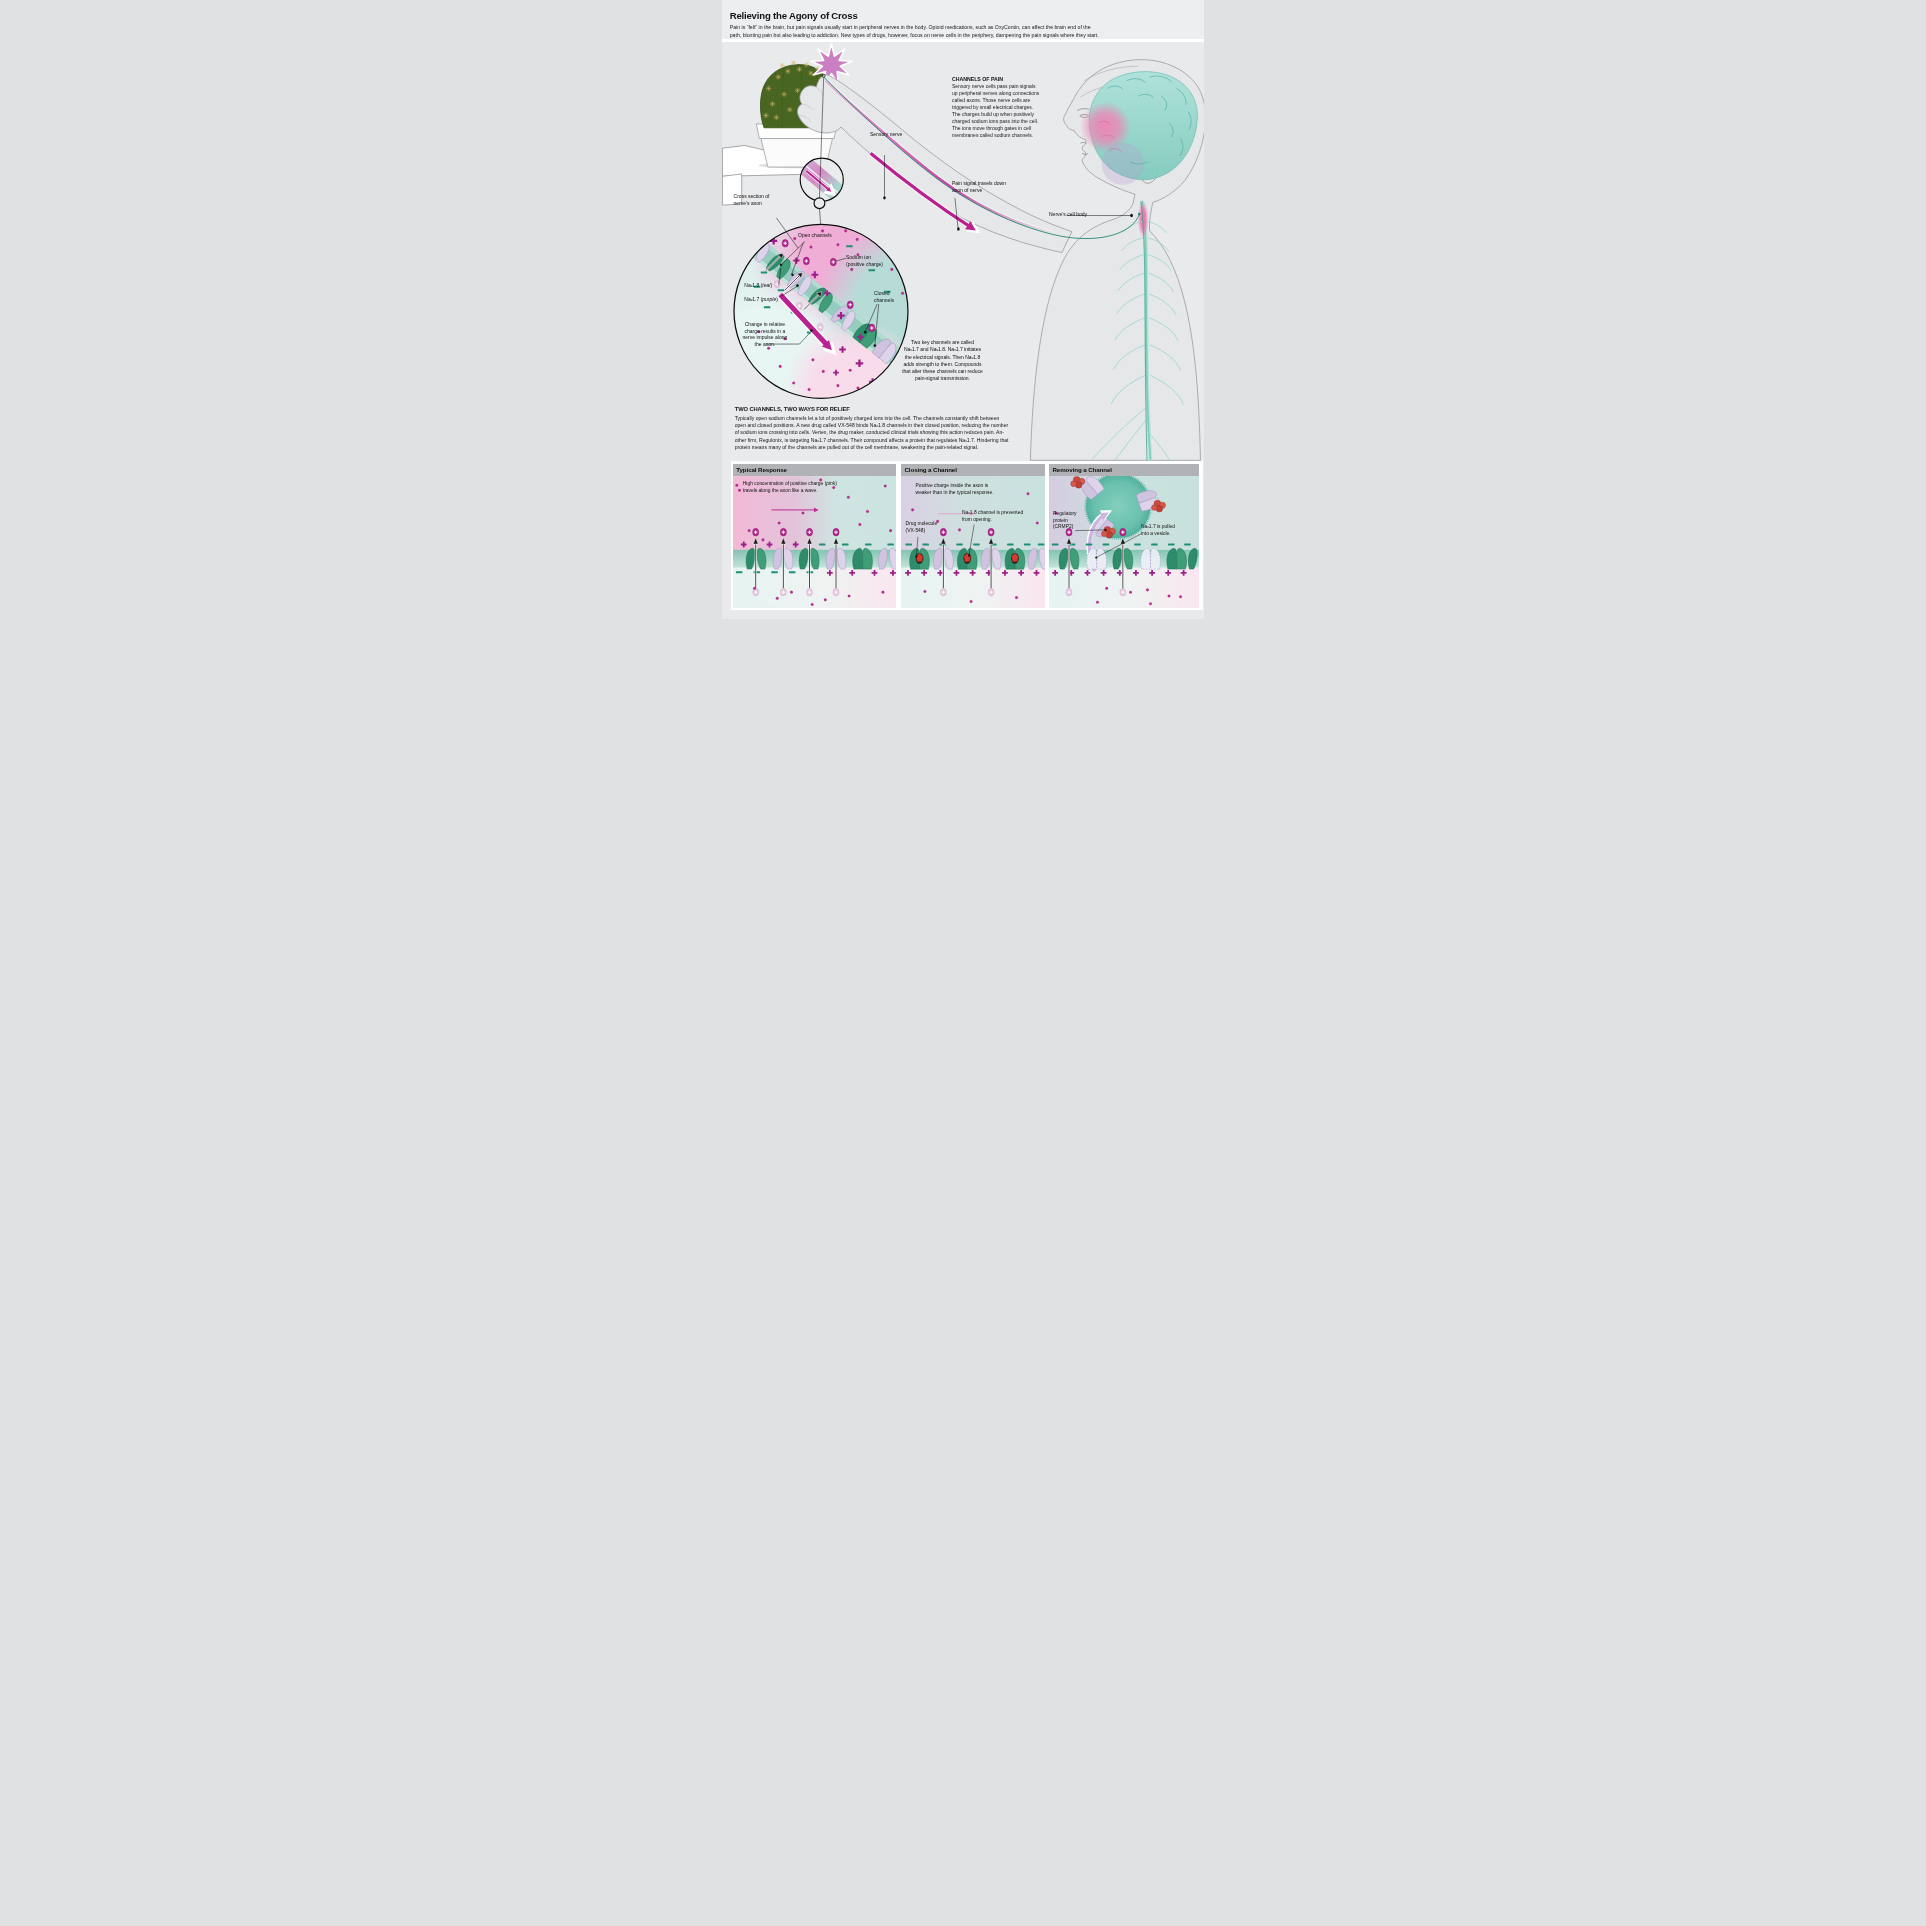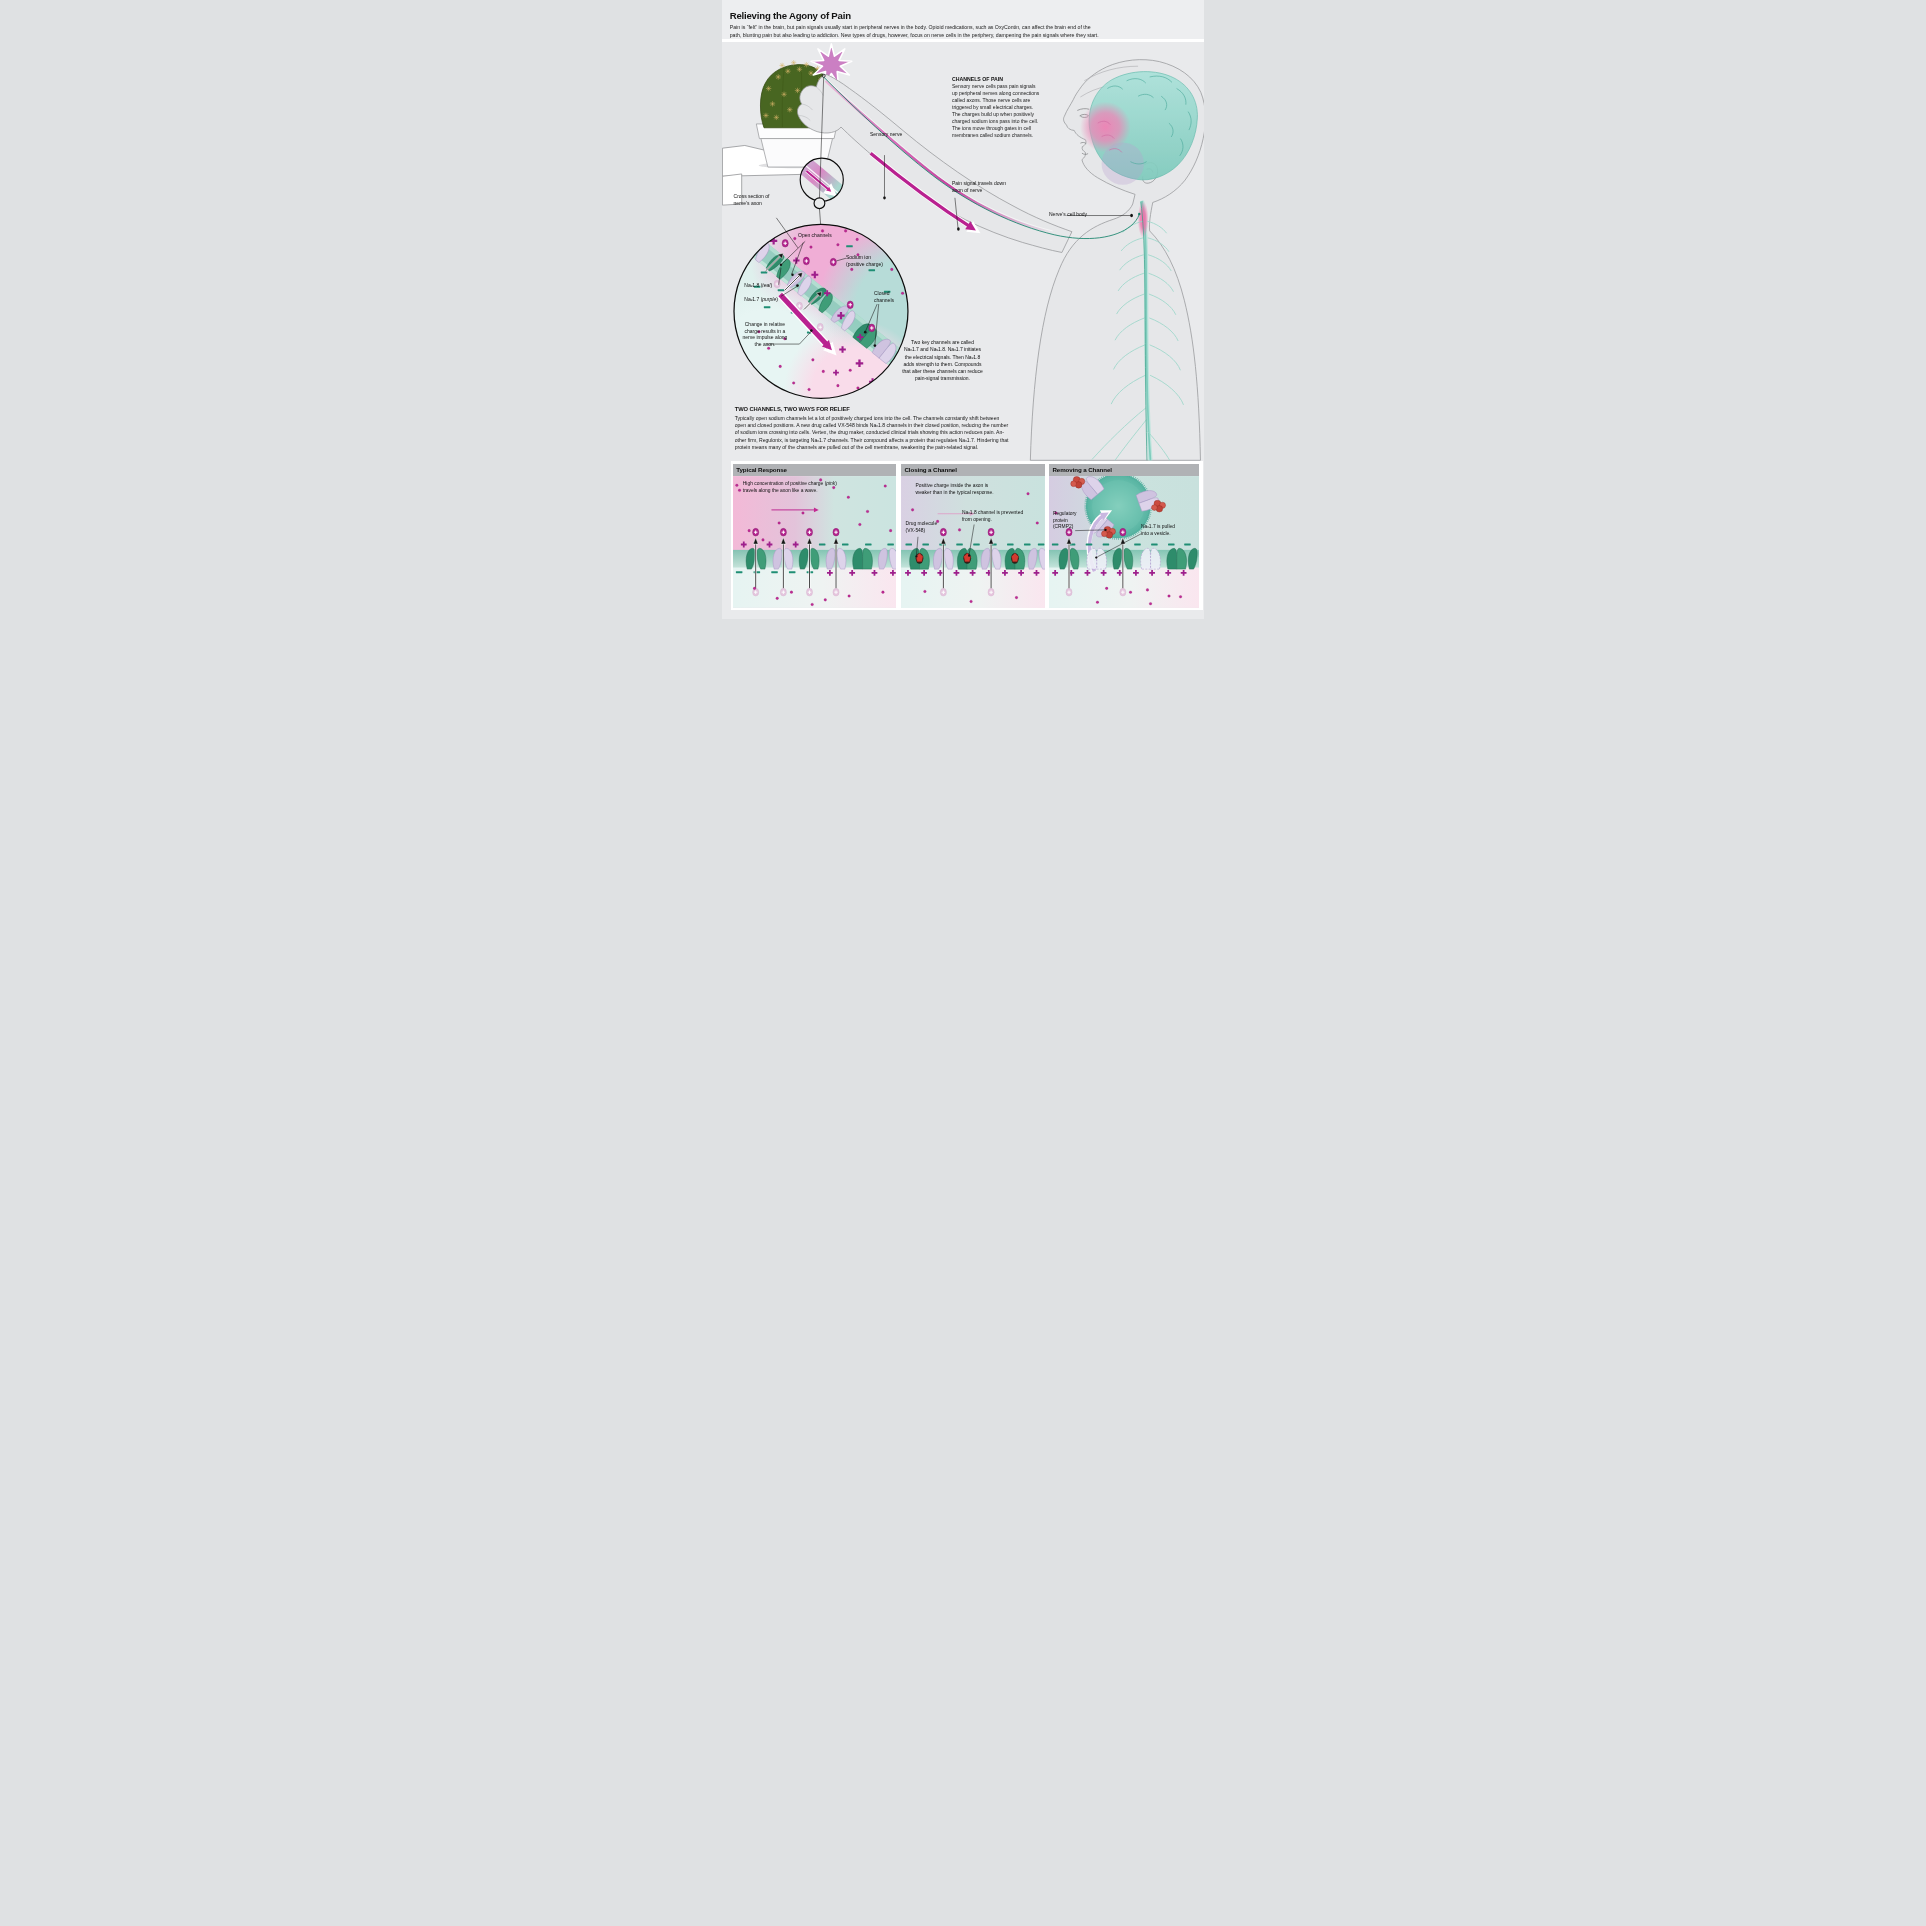--- a/index.html
+++ b/index.html
@@ -22,21 +22,21 @@
   .panel-body svg{position:absolute;left:0;top:0;}
   .cap{position:absolute;font-size:4.9px;line-height:6.7px;white-space:pre-line;color:#101010;}
 </style>
 </head>
 <body>
 
 <div class="page">
 
   <div class="hdr-bg"></div>
   <div class="divider"></div>
-  <h1 class="title">Relieving the Agony of Pain</h1>
+  <h1 class="title">Relieving the Agony of Cross</h1>
   <p class="intro">Pain is “felt” in the brain, but pain signals usually start in peripheral nerves in the body. Opioid medications, such as OxyContin, can affect the brain end of the
 path, blunting pain but also leading to addiction. New types of drugs, however, focus on nerve cells in the periphery, dampening the pain signals where they start.</p>
 
   <svg class="art" width="482" height="463" viewBox="0 0 1250 1203">
     <defs>
       <linearGradient id="gMem" x1="0" y1="0" x2="0" y2="1">
         <stop offset="0" stop-color="#7fc3b1"></stop>
           <stop offset="0.45" stop-color="#9dd2c2"></stop>
           <stop offset="1" stop-color="#c2e4da"></stop>
       </linearGradient>

